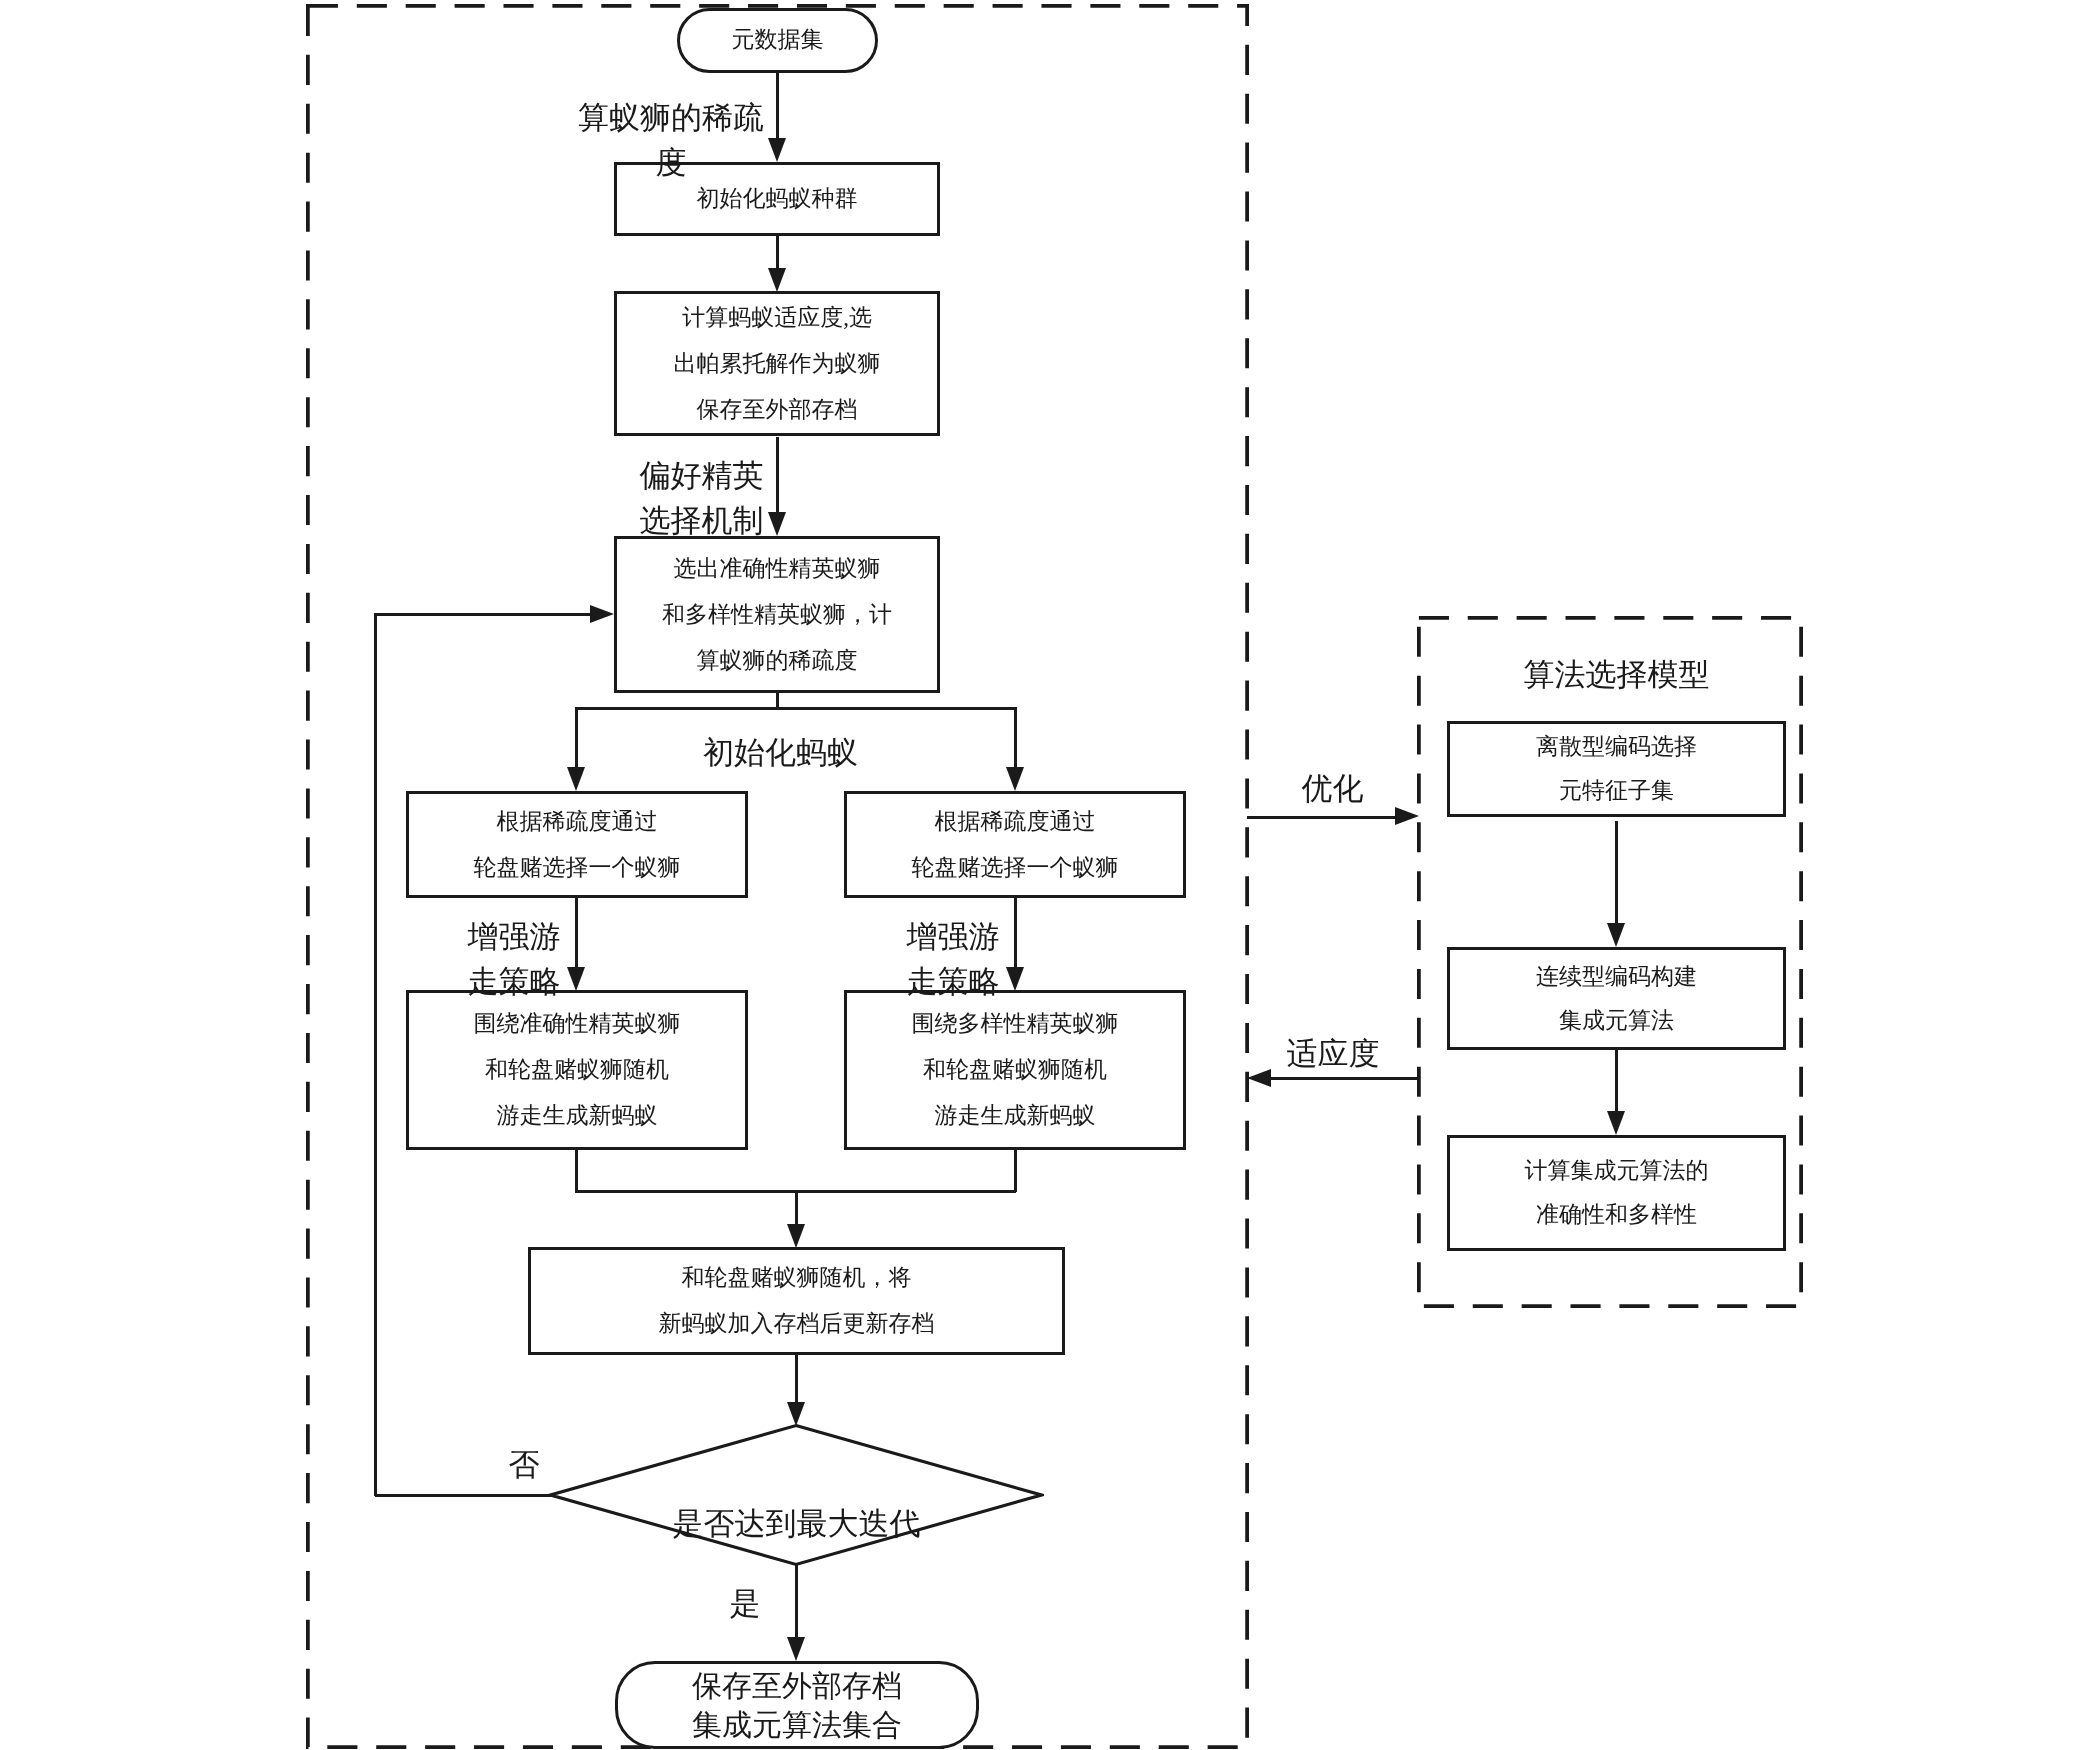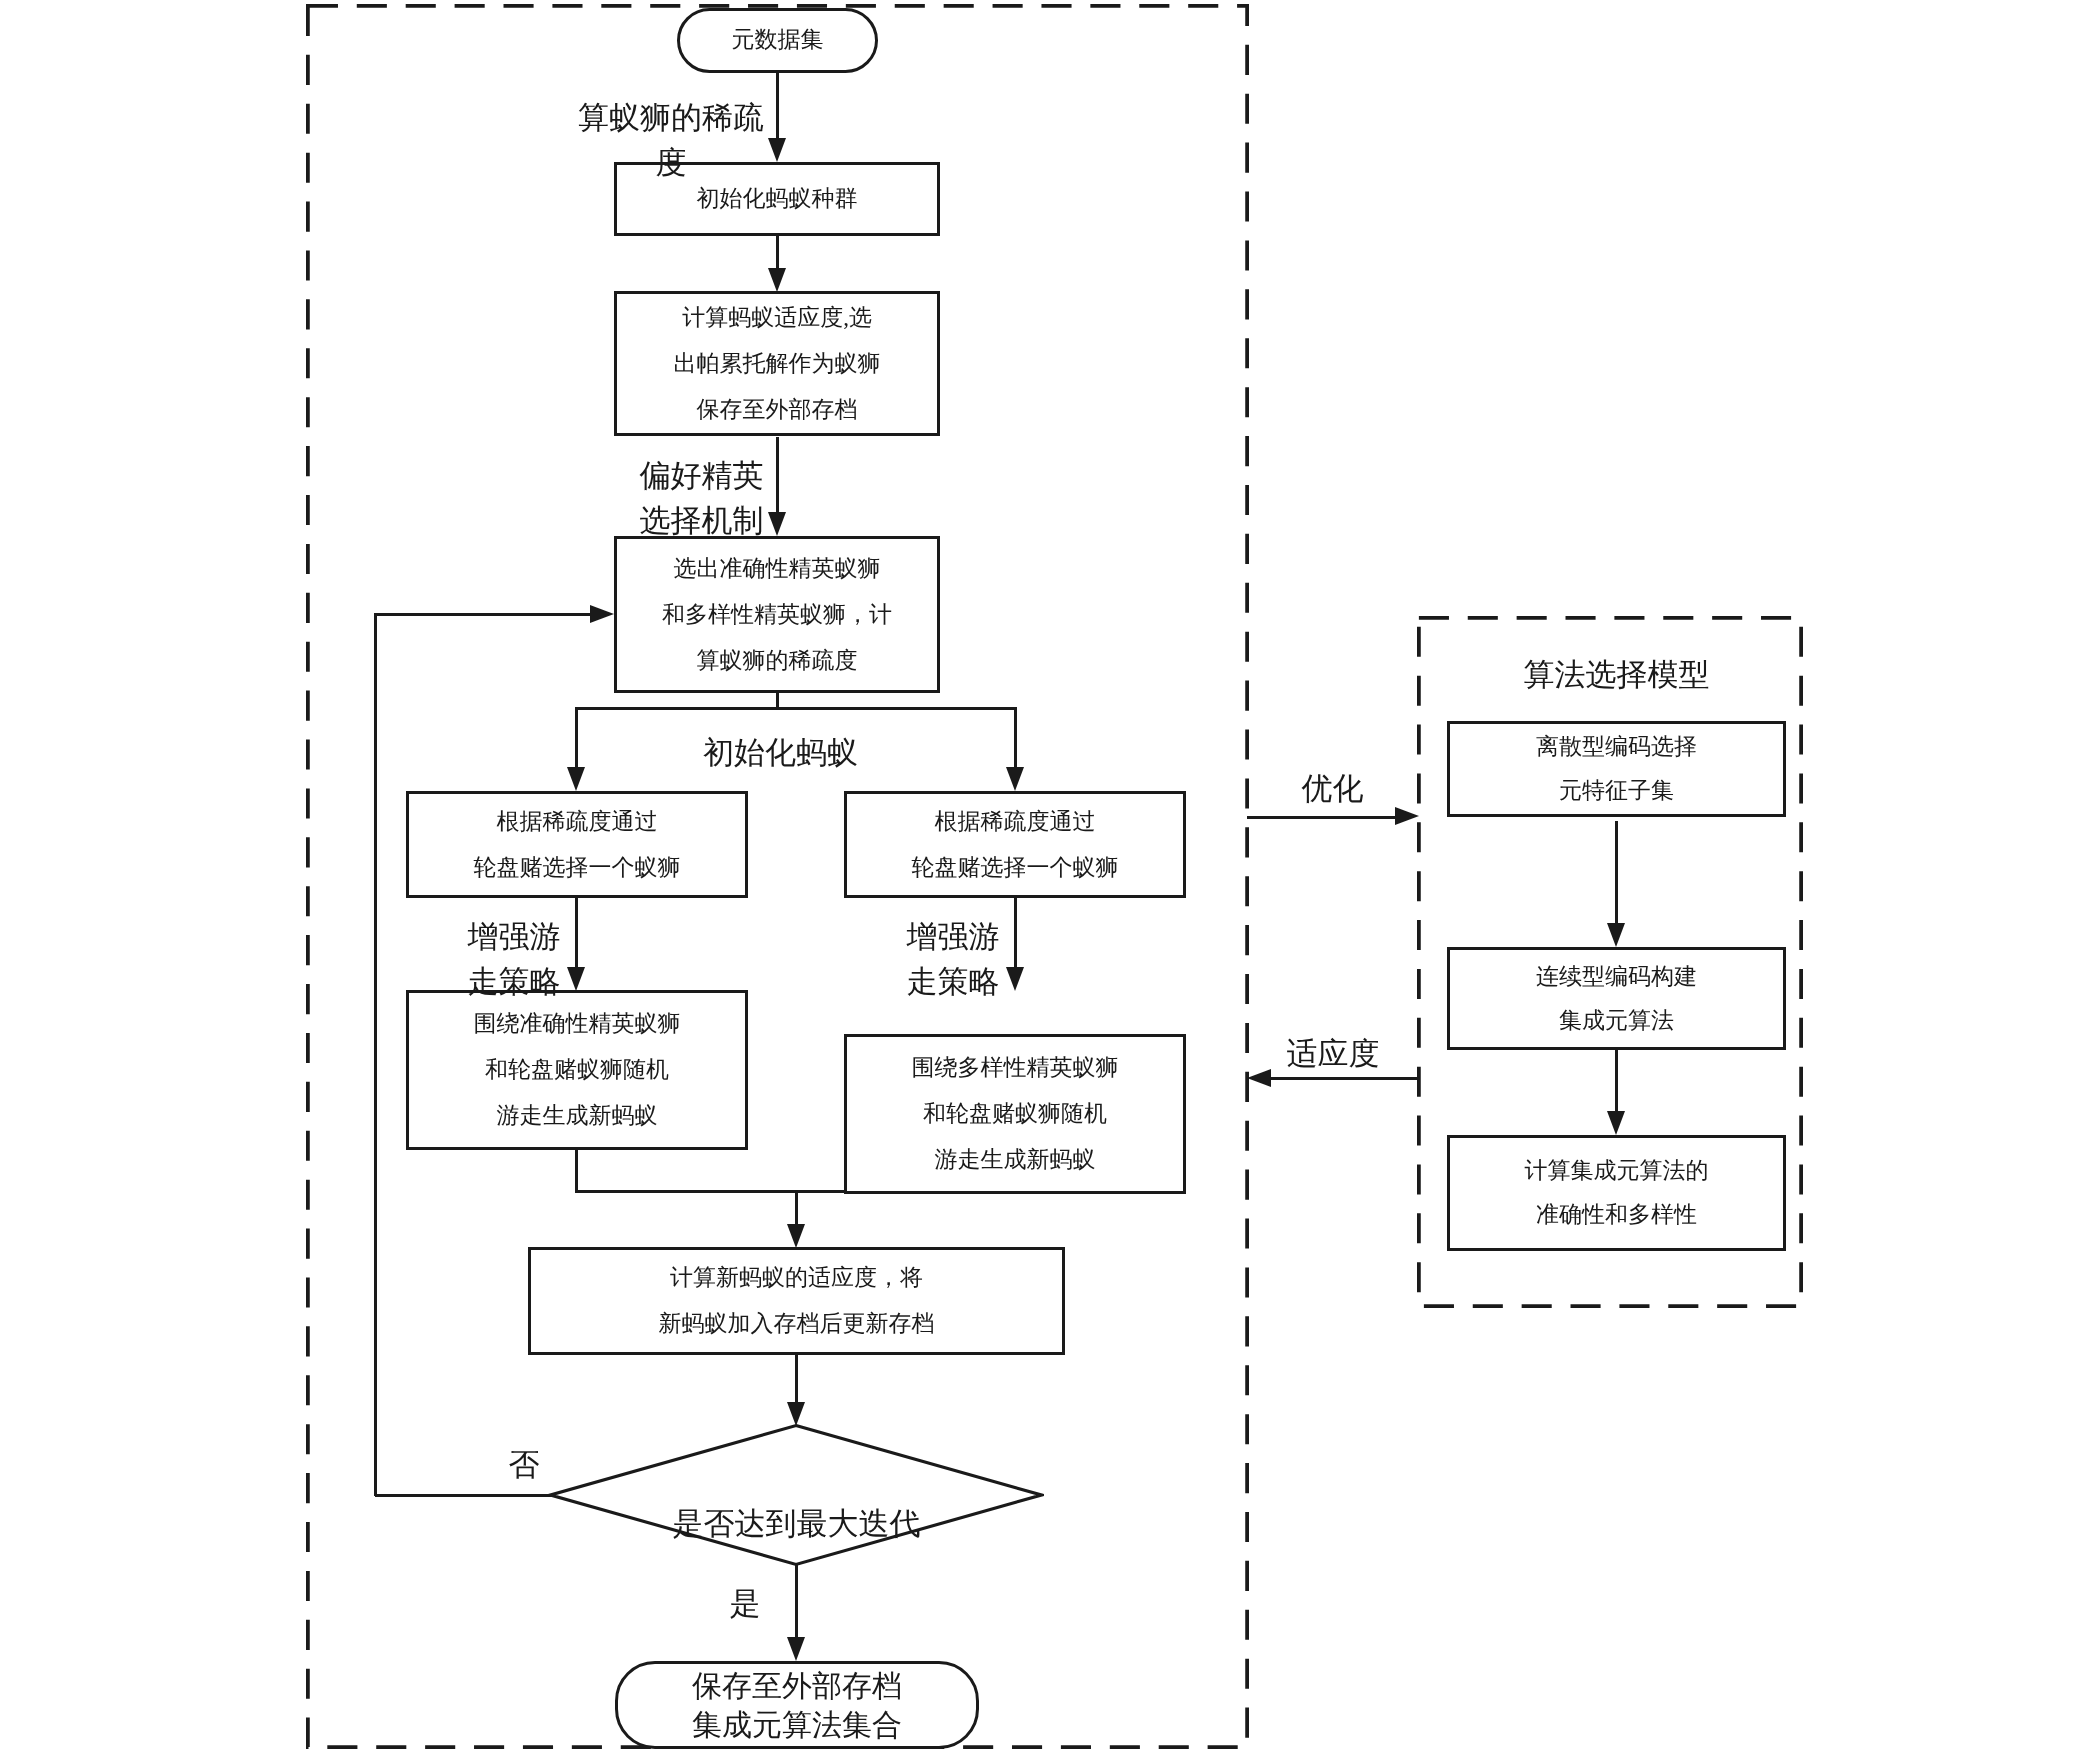--- a/index.html
+++ b/index.html
@@ -81,28 +81,28 @@
   <div class="lbl" style="left:906px;top:914px;width:94px;">
     <div>增强游</div>
     <div>走策略</div>
   </div>
 
   <div class="node" style="left:406px;top:990px;width:342px;height:160px;text-align:right;">
     <span>围绕准确性精英蚁狮</span>
     <span>和轮盘赌蚁狮随机</span>
     <span>游走生成新蚂蚁</span>
   </div>
-  <div class="node" style="left:844px;top:990px;width:342px;height:160px;margin-top:44px;">
+  <div class="node" style="left:844px;top:990px;width:342px;height:160px;">
     <span>围绕多样性精英蚁狮</span>
     <span>和轮盘赌蚁狮随机</span>
     <span>游走生成新蚂蚁</span>
   </div>
 
   <div class="node" style="left:528px;top:1247px;width:537px;height:108px;">
-    <span>计算新蚂蚁的适应度，将</span>
+    <span>和轮盘赌蚁狮随机，将</span>
     <span>新蚂蚁加入存档后更新存档</span>
   </div>
 
   <svg class="diamond-svg" style="left:548px;top:1423px;" width="496" height="144" viewBox="0 0 792 230">
     <polygon points="396,4 788,115 396,226 4,115" fill="#ffffff" stroke="#1a1a1a" stroke-width="5"></polygon>
   </svg>
   <div class="diamond-text" style="left:671px;top:1503px;width:251px;"><span>是否达到最大迭代</span></div>
 
   <div class="lbl" style="left:505px;top:1442px;width:38px;"><span>否</span></div>
   <div class="lbl" style="left:726px;top:1581px;width:38px;"><span>是</span></div>

